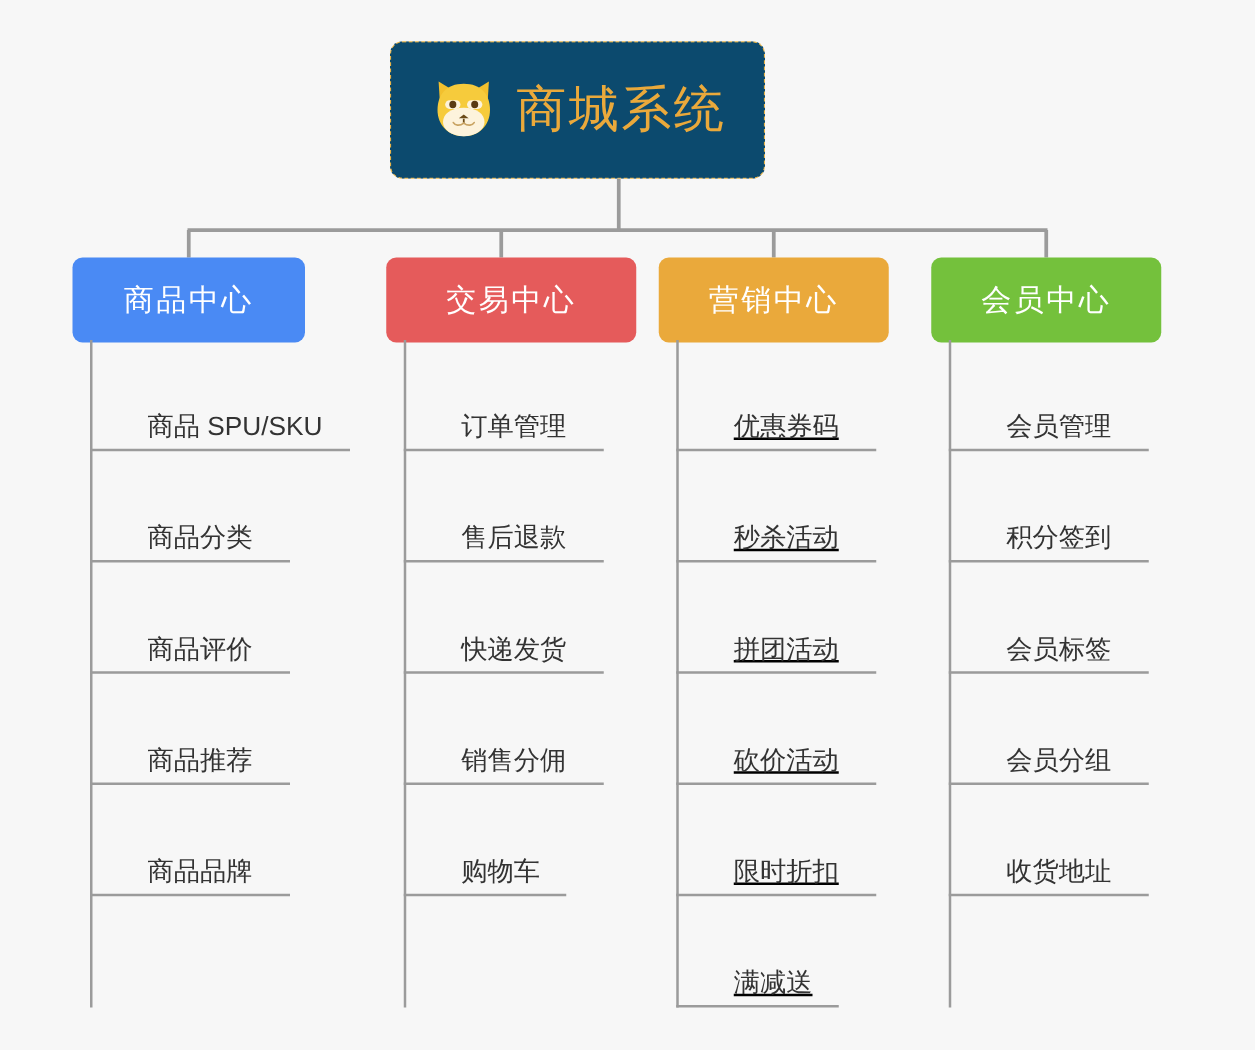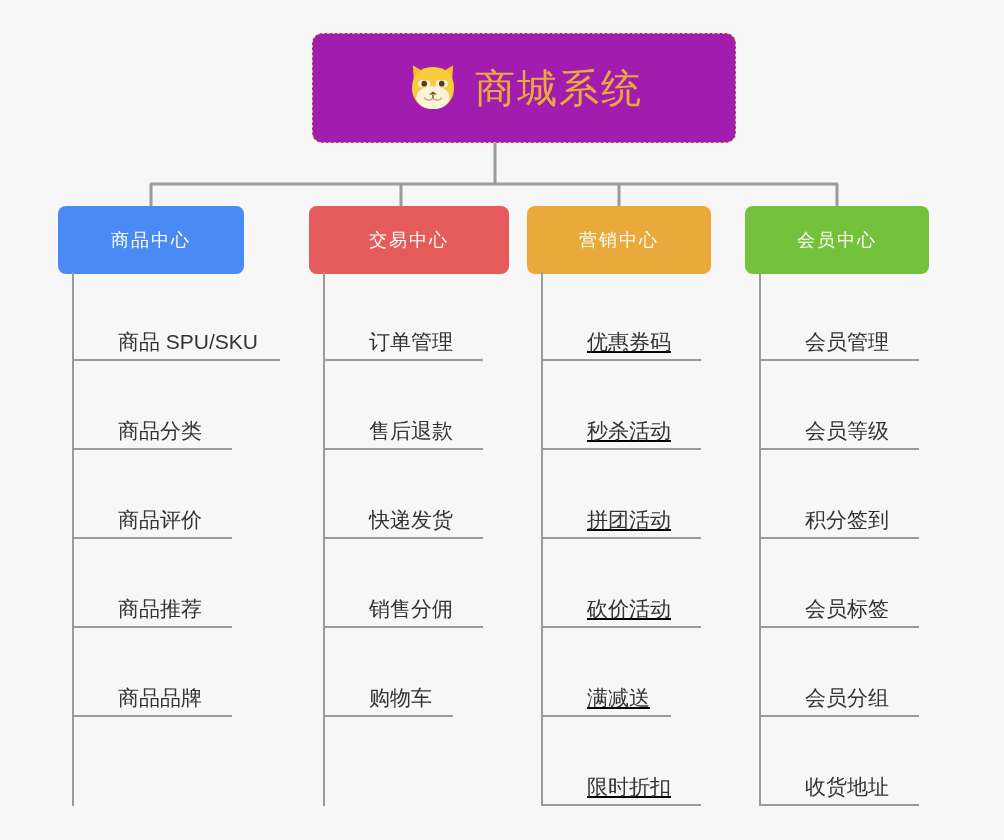--- a/index.html
+++ b/index.html
@@ -15,23 +15,23 @@
     width: 1004px;
     height: 840px;
     background: #f7f7f7;
   }
 
   
   #root-node {
     position: absolute;
     left: 312px;
     top: 33px;
-    width: 424px;
+    width: 300px;
     height: 110px;
-    background: #a21caf;
+    background: #0c4a6e;
     border: 1px dashed #e8b44a;
     border-radius: 10px;
     display: flex;
     align-items: center;
     justify-content: center;
     gap: 14px;
   }
   #root-node .dog {
     width: 56px;
     height: 56px;
@@ -58,21 +58,21 @@
 
   
   .cat-box {
     position: absolute;
     height: 68px;
     border-radius: 8px;
     display: flex;
     align-items: center;
     justify-content: center;
     color: #ffffff;
-    font-size: 18px;
+    font-size: 24px;
     letter-spacing: 2px;
     white-space: nowrap;
   }
 
   
   .leaf-col {
     position: absolute;
     top: 272px;
   }
   .leaf-rail {
@@ -218,39 +218,35 @@
       </div>
       <div class="leaf-item">
         <span class="leaf-label">拼团活动</span>
         <div class="leaf-underline" style="width: 160px;"></div>
       </div>
       <div class="leaf-item">
         <span class="leaf-label">砍价活动</span>
         <div class="leaf-underline" style="width: 160px;"></div>
       </div>
       <div class="leaf-item">
+        <span class="leaf-label">限时折扣</span>
+        <div class="leaf-underline" style="width: 160px;"></div>
+      </div>
+      <div class="leaf-item">
         <span class="leaf-label">满减送</span>
         <div class="leaf-underline" style="width: 130px;"></div>
       </div>
-      <div class="leaf-item">
-        <span class="leaf-label">限时折扣</span>
-        <div class="leaf-underline" style="width: 160px;"></div>
-      </div>
     </div>
   <div class="leaf-col" id="col-3" style="left:759px; width:165px;">
     <div class="leaf-rail" style="height: 534px;"></div>
   <div class="leaf-item">
         <span class="leaf-label">会员管理</span>
         <div class="leaf-underline" style="width: 160px;"></div>
       </div>
       <div class="leaf-item">
-        <span class="leaf-label">会员等级</span>
-        <div class="leaf-underline" style="width: 160px;"></div>
-      </div>
-      <div class="leaf-item">
         <span class="leaf-label">积分签到</span>
         <div class="leaf-underline" style="width: 160px;"></div>
       </div>
       <div class="leaf-item">
         <span class="leaf-label">会员标签</span>
         <div class="leaf-underline" style="width: 160px;"></div>
       </div>
       <div class="leaf-item">
         <span class="leaf-label">会员分组</span>
         <div class="leaf-underline" style="width: 160px;"></div>

